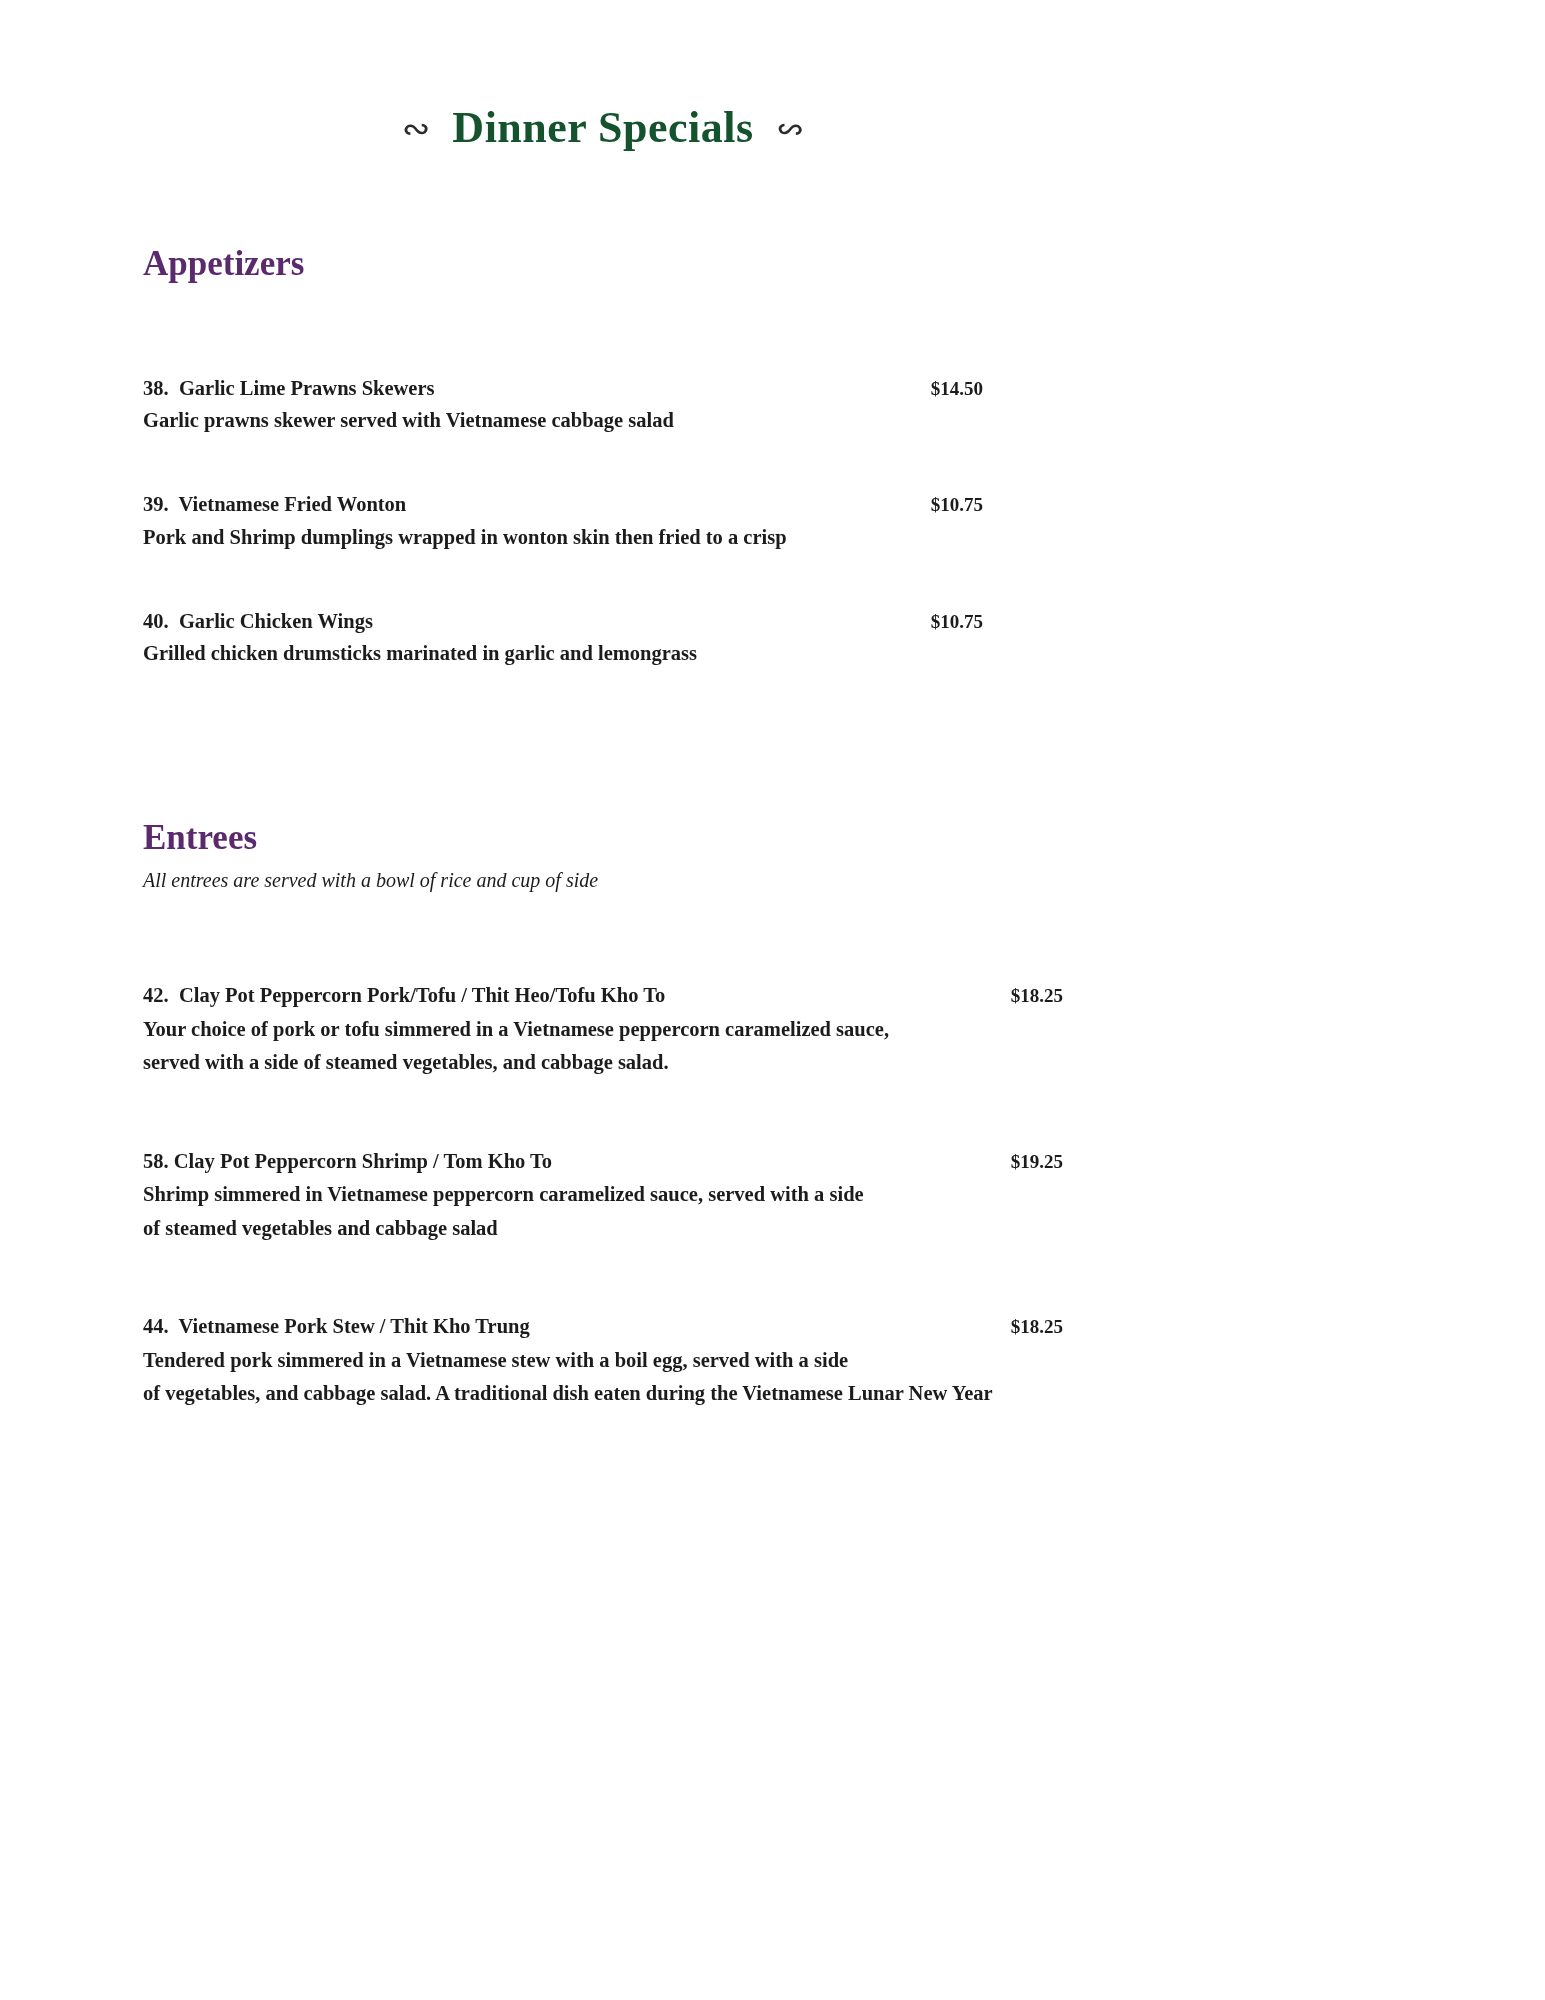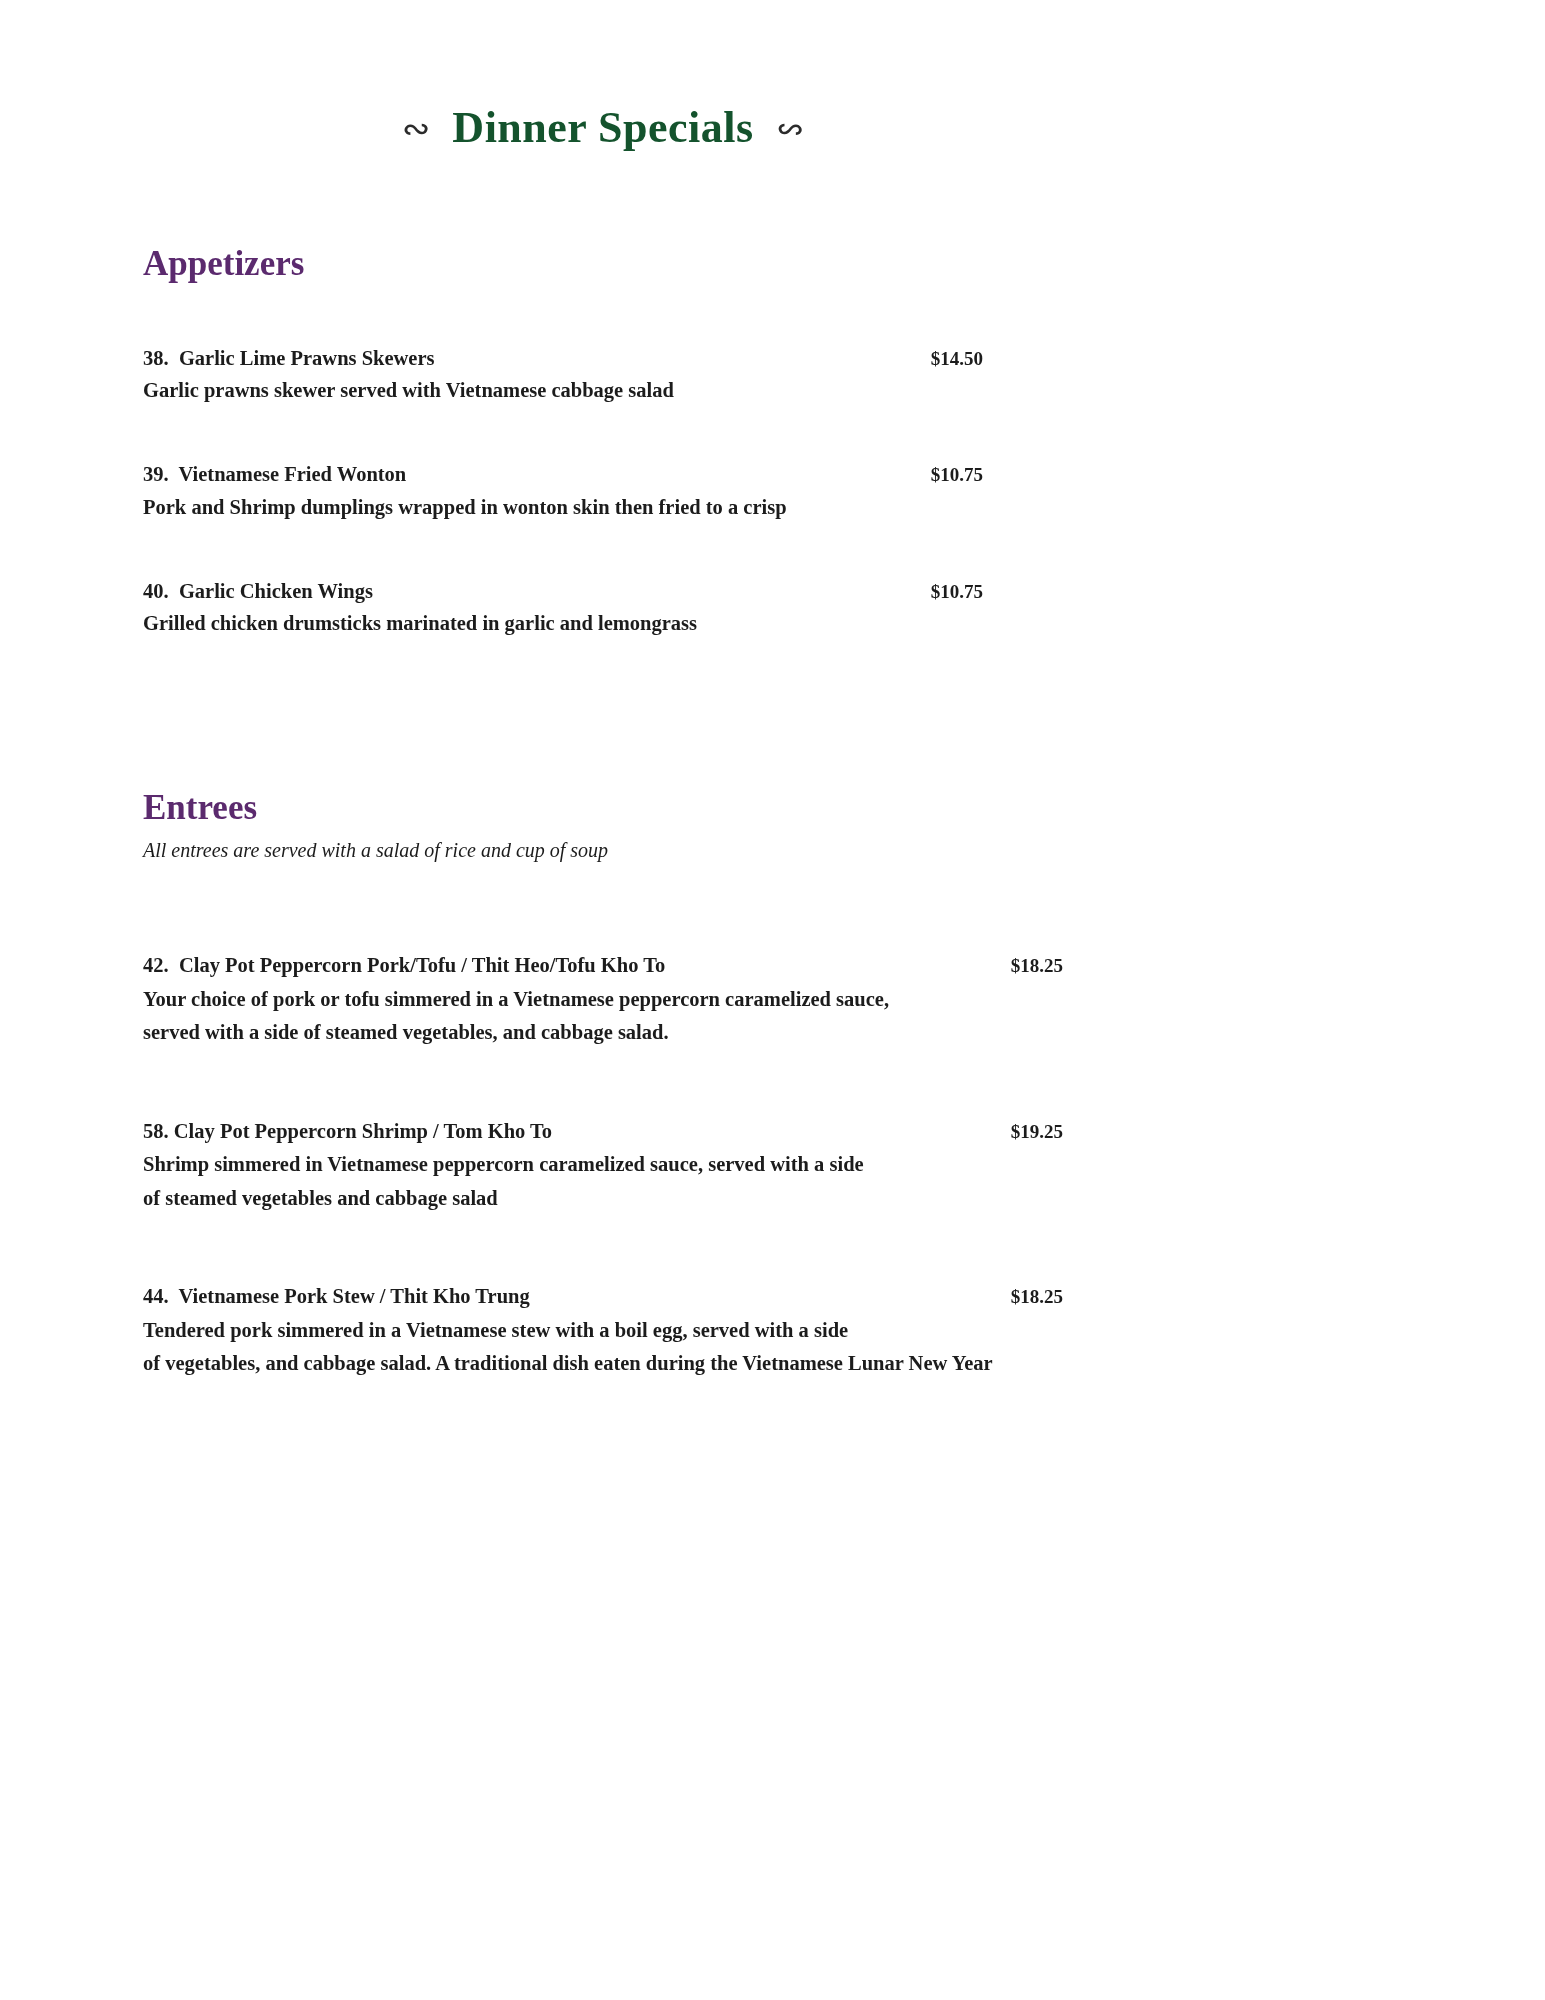--- a/index.html
+++ b/index.html
@@ -62,21 +62,21 @@
     line-height: 1.15;
   }
   .section-note {
     font-size: 20px;
     font-style: italic;
     color: #1c1c1c;
     margin-top: 8px;
     line-height: 1.4;
   }
 
-  .items-appetizers { margin-top: 58px; }
+  .items-appetizers { margin-top: 88px; }
   .items-entrees    { margin-top: 86px; }
 
   
   .menu-item { margin-bottom: 52px; }
   .section-entrees .menu-item { margin-bottom: 66px; }
 
   .item-row {
     display: flex;
     justify-content: space-between;
     align-items: baseline;
@@ -148,21 +148,21 @@
             <span class="item-price">$10.75</span>
           </div>
           <div class="item-desc">Grilled chicken drumsticks marinated in garlic and lemongrass</div>
         </div>
 
       </div>
     </div>
 
     <div class="section section-entrees">
       <h2 class="section-heading">Entrees</h2>
-      <div class="section-note">All entrees are served with a salad of rice and cup of soup</div>
+      <div class="section-note">All entrees are served with a bowl of rice and cup of side</div>
 
       <div class="items items-entrees">
 
         <div class="menu-item">
           <div class="item-row">
             <span class="item-name">42.  Clay Pot Peppercorn Pork/Tofu / Thit Heo/Tofu Kho To</span>
             <span class="item-price">$18.25</span>
           </div>
           <div class="item-desc">Your choice of pork or tofu simmered in a Vietnamese peppercorn caramelized sauce,
 served with a side of steamed vegetables, and cabbage salad.</div>

